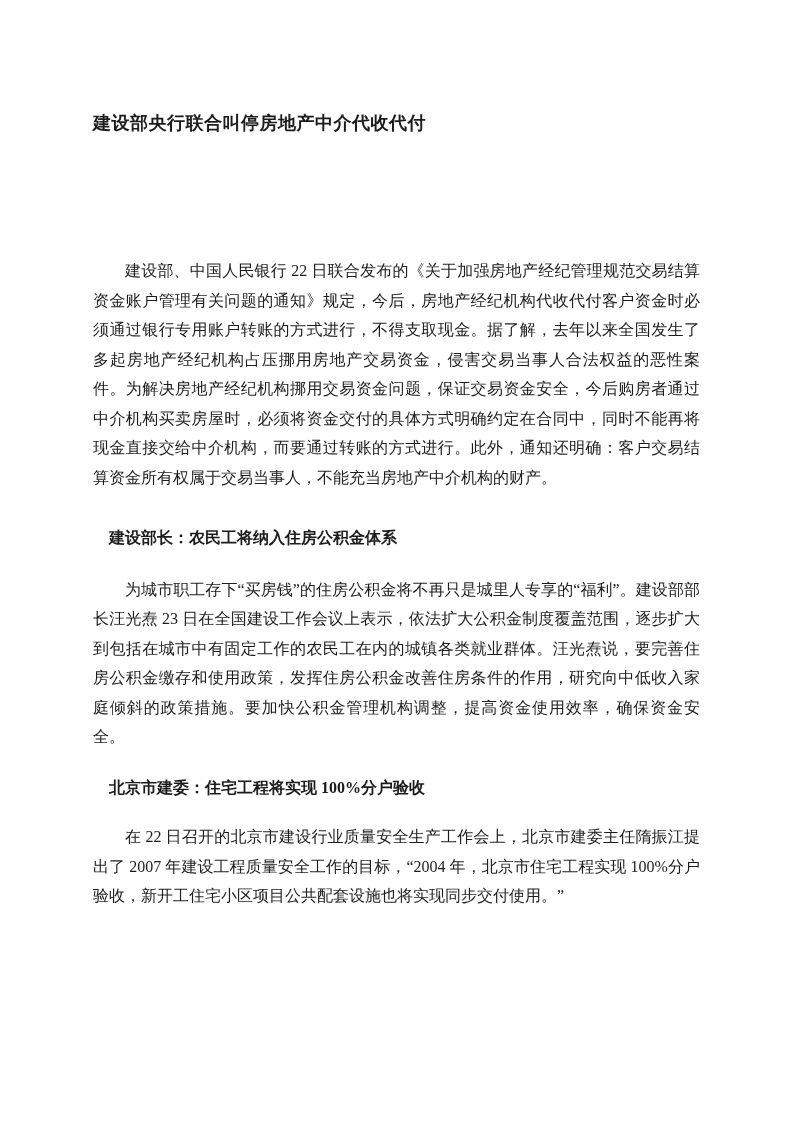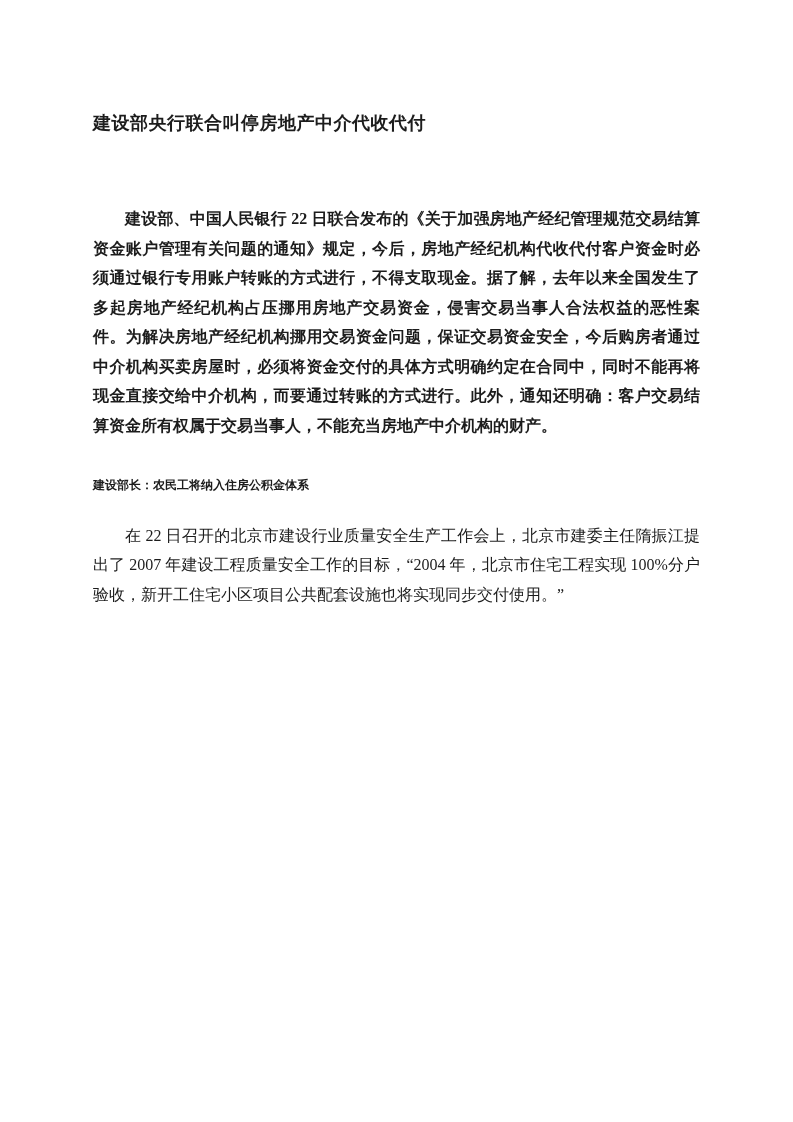--- a/index.html
+++ b/index.html
@@ -32,24 +32,24 @@
       text-align: left;
     }
     .body-para {
       margin: 0;
       font-size: 16px;
       line-height: 29.5px;
       text-align: justify;
       text-indent: 2em;
       word-break: break-all;
     }
-    .para-1 { margin-top: 68px; font-weight: bold; }
+    .para-1 { margin-top: 120px; }
     .section-heading {
-      margin: 0;
-      font-size: 12px;
+      margin: 16px;
+      font-size: 16px;
       font-weight: 700;
       line-height: 29.5px;
       text-align: left;
     }
     .h2-a { margin-top: 31px; }
     .para-2 { margin-top: 22px; }
     .h2-b { margin-top: 21px; }
     .para-3 { margin-top: 20px; }
     .para-4 { margin-top: 0; font-weight: 700; }
   </style>
@@ -58,19 +58,21 @@
 
 <div class="page">
   <div class="content">
 
     <h1 class="doc-title">建设部央行联合叫停房地产中介代收代付</h1>
 
     <p class="body-para para-1">建设部、中国人民银行 22 日联合发布的《关于加强房地产经纪管理规范交易结算资金账户管理有关问题的通知》规定，今后，房地产经纪机构代收代付客户资金时必须通过银行专用账户转账的方式进行，不得支取现金。据了解，去年以来全国发生了多起房地产经纪机构占压挪用房地产交易资金，侵害交易当事人合法权益的恶性案件。为解决房地产经纪机构挪用交易资金问题，保证交易资金安全，今后购房者通过中介机构买卖房屋时，必须将资金交付的具体方式明确约定在合同中，同时不能再将现金直接交给中介机构，而要通过转账的方式进行。此外，通知还明确：客户交易结算资金所有权属于交易当事人，不能充当房地产中介机构的财产。</p>
 
     <h2 class="section-heading h2-a">建设部长：农民工将纳入住房公积金体系</h2>
 
+    <p class="body-para para-2">为城市职工存下“买房钱”的住房公积金将不再只是城里人专享的“福利”。建设部部长汪光焘 23 日在全国建设工作会议上表示，依法扩大公积金制度覆盖范围，逐步扩大到包括在城市中有固定工作的农民工在内的城镇各类就业群体。汪光焘说，要完善住房公积金缴存和使用政策，发挥住房公积金改善住房条件的作用，研究向中低收入家庭倾斜的政策措施。要加快公积金管理机构调整，提高资金使用效率，确保资金安全。</p>
 
+    <h2 class="section-heading h2-b">北京市建委：住宅工程将实现 100%分户验收</h2>
 
     <p class="body-para para-3">在 22 日召开的北京市建设行业质量安全生产工作会上，北京市建委主任隋振江提出了 2007 年建设工程质量安全工作的目标，“2004 年，北京市住宅工程实现 100%分户验收，新开工住宅小区项目公共配套设施也将实现同步交付使用。”</p>
 
 
   </div>
 </div>
 
 </body></html>

